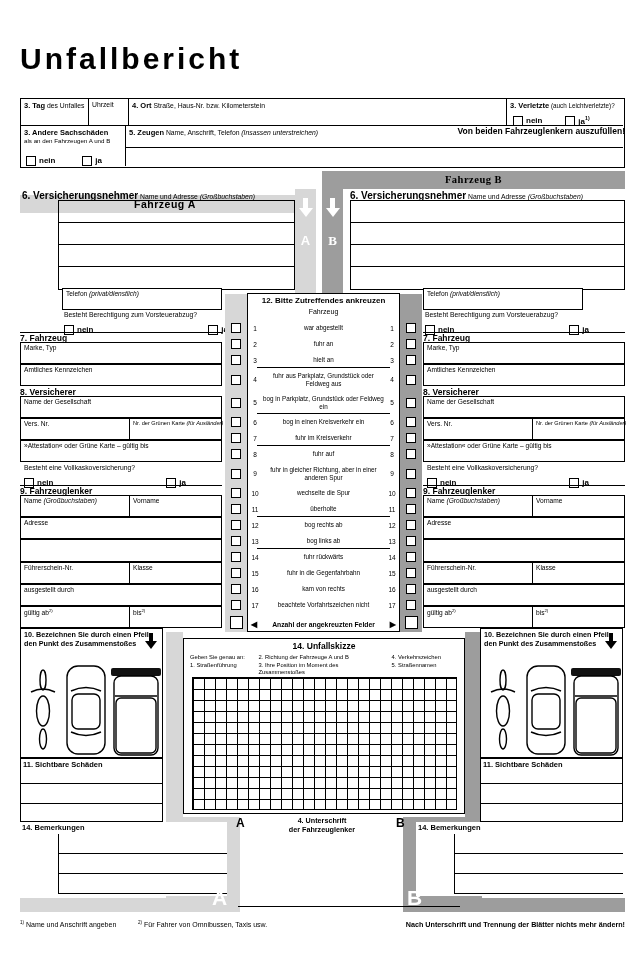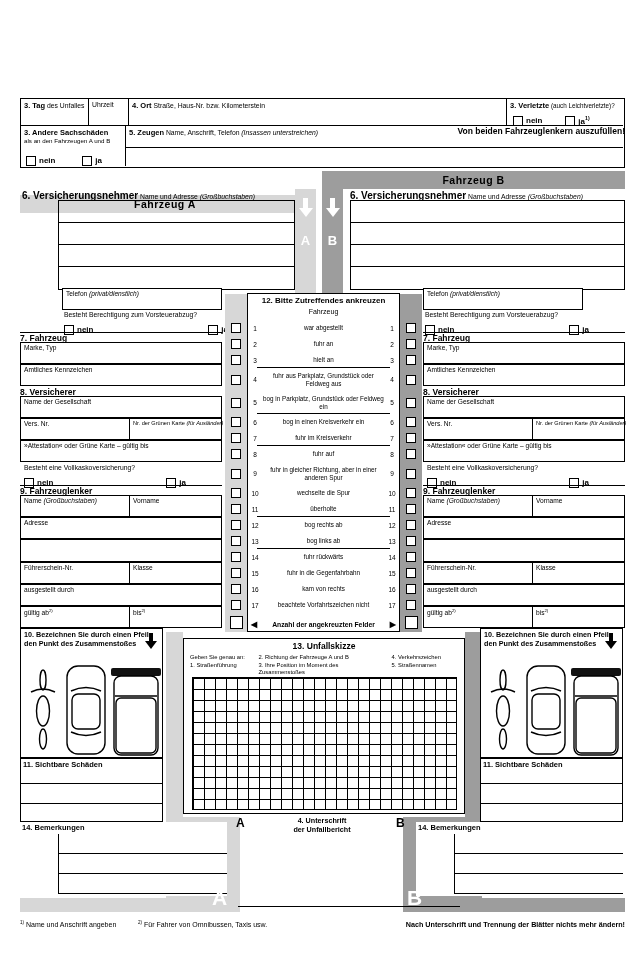--- a/index.html
+++ b/index.html
@@ -18,21 +18,21 @@
   .tline{position:absolute;background:#000;}
   .tlabel{position:absolute;font-size:6.8px;white-space:nowrap;}
   .tlabel b{font-size:7.5px;}
   .cb{display:inline-block;width:10px;height:10px;border:1.2px solid #000;background:#fff;vertical-align:middle;}
   .cblab{font-weight:bold;font-size:8px;margin-left:3px;vertical-align:middle;}
   .cbrow{position:absolute;white-space:nowrap;}
   sup{font-size:0.65em;}
 
   
   .grayL{background:var(--light,#d7d7d7);}
-  .grayD{background:var(--dark,#9d9d9d);}
+  .grayD{background:var(--dark,#9d9d9d);font-family:Liberation Serif, serif;}
   .colhead{position:absolute;top:171px;height:18px;text-align:center;font-weight:bold;font-size:10.5px;line-height:18px;letter-spacing:.5px;}
   .band{position:absolute;top:189px;width:21px;height:105px;display:flex;flex-direction:column;align-items:center;padding-top:9px;gap:16px;}
   .bandletter{color:#fff;font-weight:bold;font-size:13px;}
   .biglet{position:absolute;color:#fff;font-weight:bold;font-size:21px;}
   .arrow-down{display:inline-flex;flex-direction:column;align-items:center;}
   .arrow-down .stem{width:5px;height:10px;background:#fff;}
   .arrow-down .head{width:0;height:0;border:7px solid transparent;border-bottom:0;border-top:9px solid #fff;}
   .arrow-down.blk .stem{background:#000;width:4px;height:8px;}
   .arrow-down.blk .head{border-left-width:6px;border-right-width:6px;border-top:8px solid #000;}
 
@@ -106,20 +106,21 @@
 
   
   .fnote{position:absolute;top:920px;font-size:7px;}
   .warn{position:absolute;right:18px;top:920px;font-size:7.2px;font-weight:bold;}
 </style>
 </head>
 <body>
 
 <div class="page">
 
+  <div class="title">Unfallbericht</div>
   <div class="fillnote">Von beiden Fahrzeuglenkern auszufüllen!</div>
 
   <div class="toptable">
     <div class="tline" style="left:67px;top:0;width:1.3px;height:26px;"></div>
     <div class="tline" style="left:107px;top:0;width:1.3px;height:26px;"></div>
     <div class="tline" style="left:485px;top:0;width:1.3px;height:26px;"></div>
     <div class="tline" style="left:0;top:26px;width:602px;height:1.3px;"></div>
     <div class="tline" style="left:104px;top:26px;width:1.3px;height:41px;"></div>
     <div class="tline" style="left:104px;top:48px;width:498px;height:1.3px;"></div>
 
@@ -590,40 +591,40 @@
         </div>
       </div>
     <div class="s12foot">
       <span class="tri">◀</span>
       <span class="ftxt">Anzahl der angekreuzten Felder</span>
       <span class="tri">▶</span>
     </div>
   </div>
 
   <div class="s13box">
-    <div class="s13title">13. Unfallskizze</div>
+    <div class="s13title">14. Unfallskizze</div>
     <div class="s13inst">
       <div class="c1">
           <div>Geben Sie genau an:</div>
           <div>1. Straßenführung</div>
         </div>
       <div class="c2">
           <div>2. Richtung der Fahrzeuge A und B</div>
           <div>3. Ihre Position im Moment des Zusammenstoßes</div>
         </div>
       <div class="c3">
           <div>4. Verkehrszeichen</div>
           <div>5. Straßennamen</div>
         </div>
     </div>
     <div class="grid"></div>
   </div>
 
   <div class="sigAB" style="left:236px;">A</div>
-  <div class="sigcap"><span>4. Unterschrift</span><br><span>der Unfallbericht</span></div>
+  <div class="sigcap"><span>4. Unterschrift</span><br><span>der Fahrzeuglenker</span></div>
   <div class="sigAB" style="left:396px;">B</div>
   <div class="sigline"></div>
 
   <div class="fnote" style="left:20px;"><sup>1)</sup><span> Name und Anschrift angeben</span></div>
   <div class="fnote" style="left:138px;"><sup>2)</sup><span> Für Fahrer von Omnibussen, Taxis usw.</span></div>
   <div class="warn">Nach Unterschrift und Trennung der Blätter nichts mehr ändern!</div>
 
 </div>
 
 </body></html>

